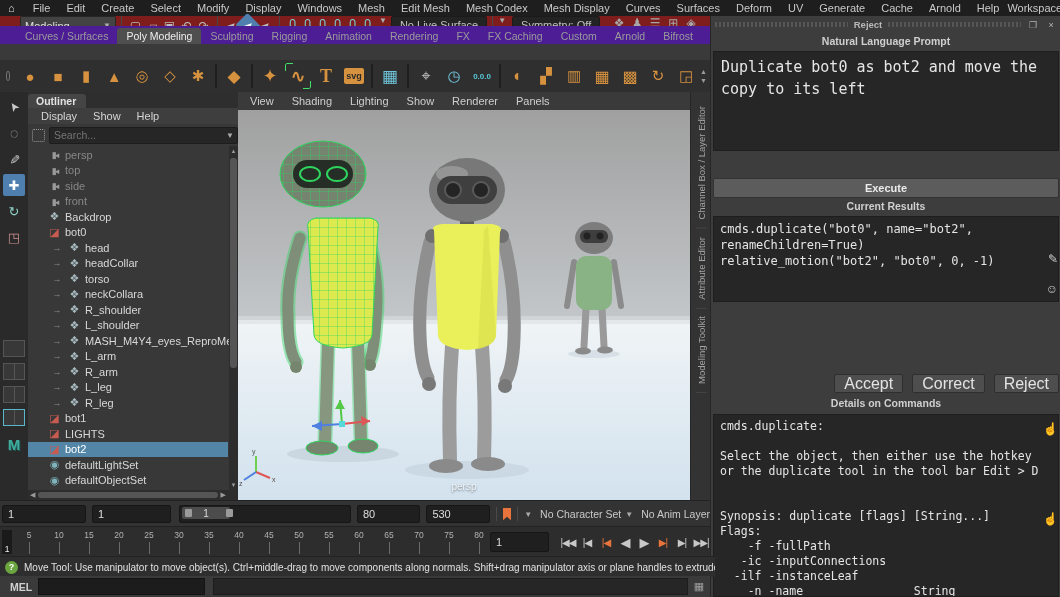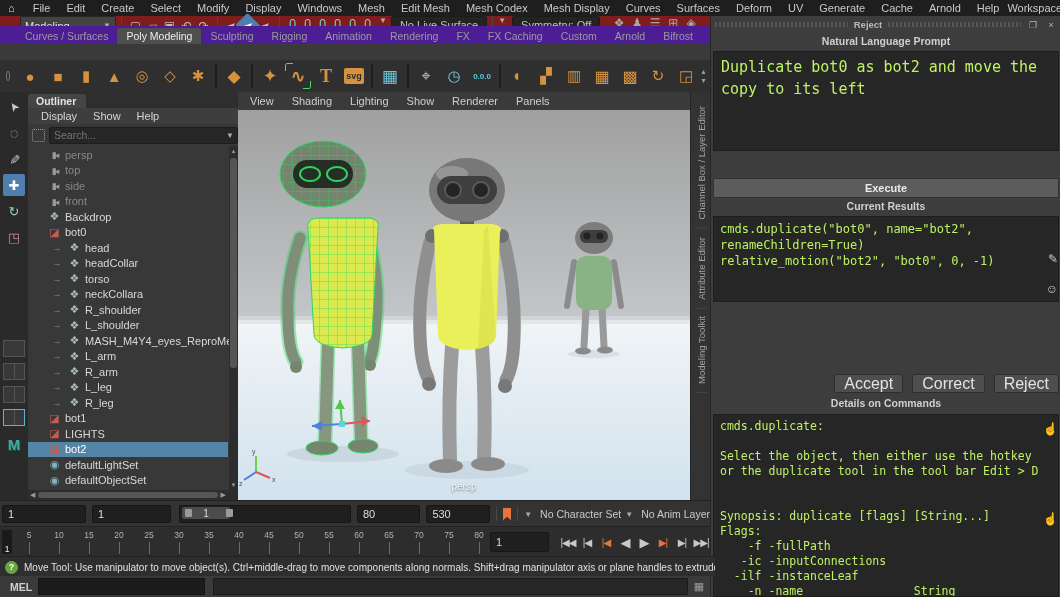--- a/index.html
+++ b/index.html
@@ -150,21 +150,21 @@
   
   #codex{position:absolute;left:710px;top:16px;width:350px;height:581px;background:#3d3d3d;
          border-left:1px solid #262626;}
   .cx-titlebar{position:absolute;left:0;top:2px;right:0;height:13px;display:flex;align-items:center;gap:6px;padding:0 4px;}
   .cx-dots{flex:1;height:5px;background:repeating-linear-gradient(90deg,#565656 0 2px,transparent 2px 4px);}
   .cx-title{font-size:9.5px;font-weight:bold;color:#b8b8b8;}
   .cx-win{font-size:9px;color:#b5b5b5;width:12px;text-align:center;}
   .cx-header{position:absolute;left:0;right:0;text-align:center;font-size:10.5px;font-weight:bold;color:#cfcfcf;}
   #cx-nlp-header{top:19px;}
   .cx-box{position:absolute;left:2px;right:2px;background:#262626;border:1px solid #1e1e1e;
-          color:#bef264;white-space:pre-wrap;overflow:hidden;}
+          color:#e5e5e5;white-space:pre-wrap;overflow:hidden;}
   #cx-prompt{top:35px;height:88px;font-size:15px;line-height:1.45;padding:5px 7px;}
   #cx-execute{position:absolute;left:2px;right:2px;top:162px;height:18px;background:#5c5c5c;
               border:1px solid #333;border-radius:2px;color:#ebebeb;font-size:11px;font-weight:bold;
               display:flex;align-items:center;justify-content:center;}
   #cx-results-header{top:184px;}
   #cx-results{top:200px;height:76px;font-size:12px;line-height:1.35;padding:4px 6px;}
   .cx-edge-ico{position:absolute;right:3px;color:#cfcfcf;font-size:12px;}
   #cx-buttons{position:absolute;right:2px;top:358px;height:19px;display:flex;gap:9px;}
   .cx-btn{background:#4e4e4e;border:1px solid #2e2e2e;border-radius:2px;color:#e3e3e3;
           font-size:16px;padding:1px 9px;display:flex;align-items:center;}

